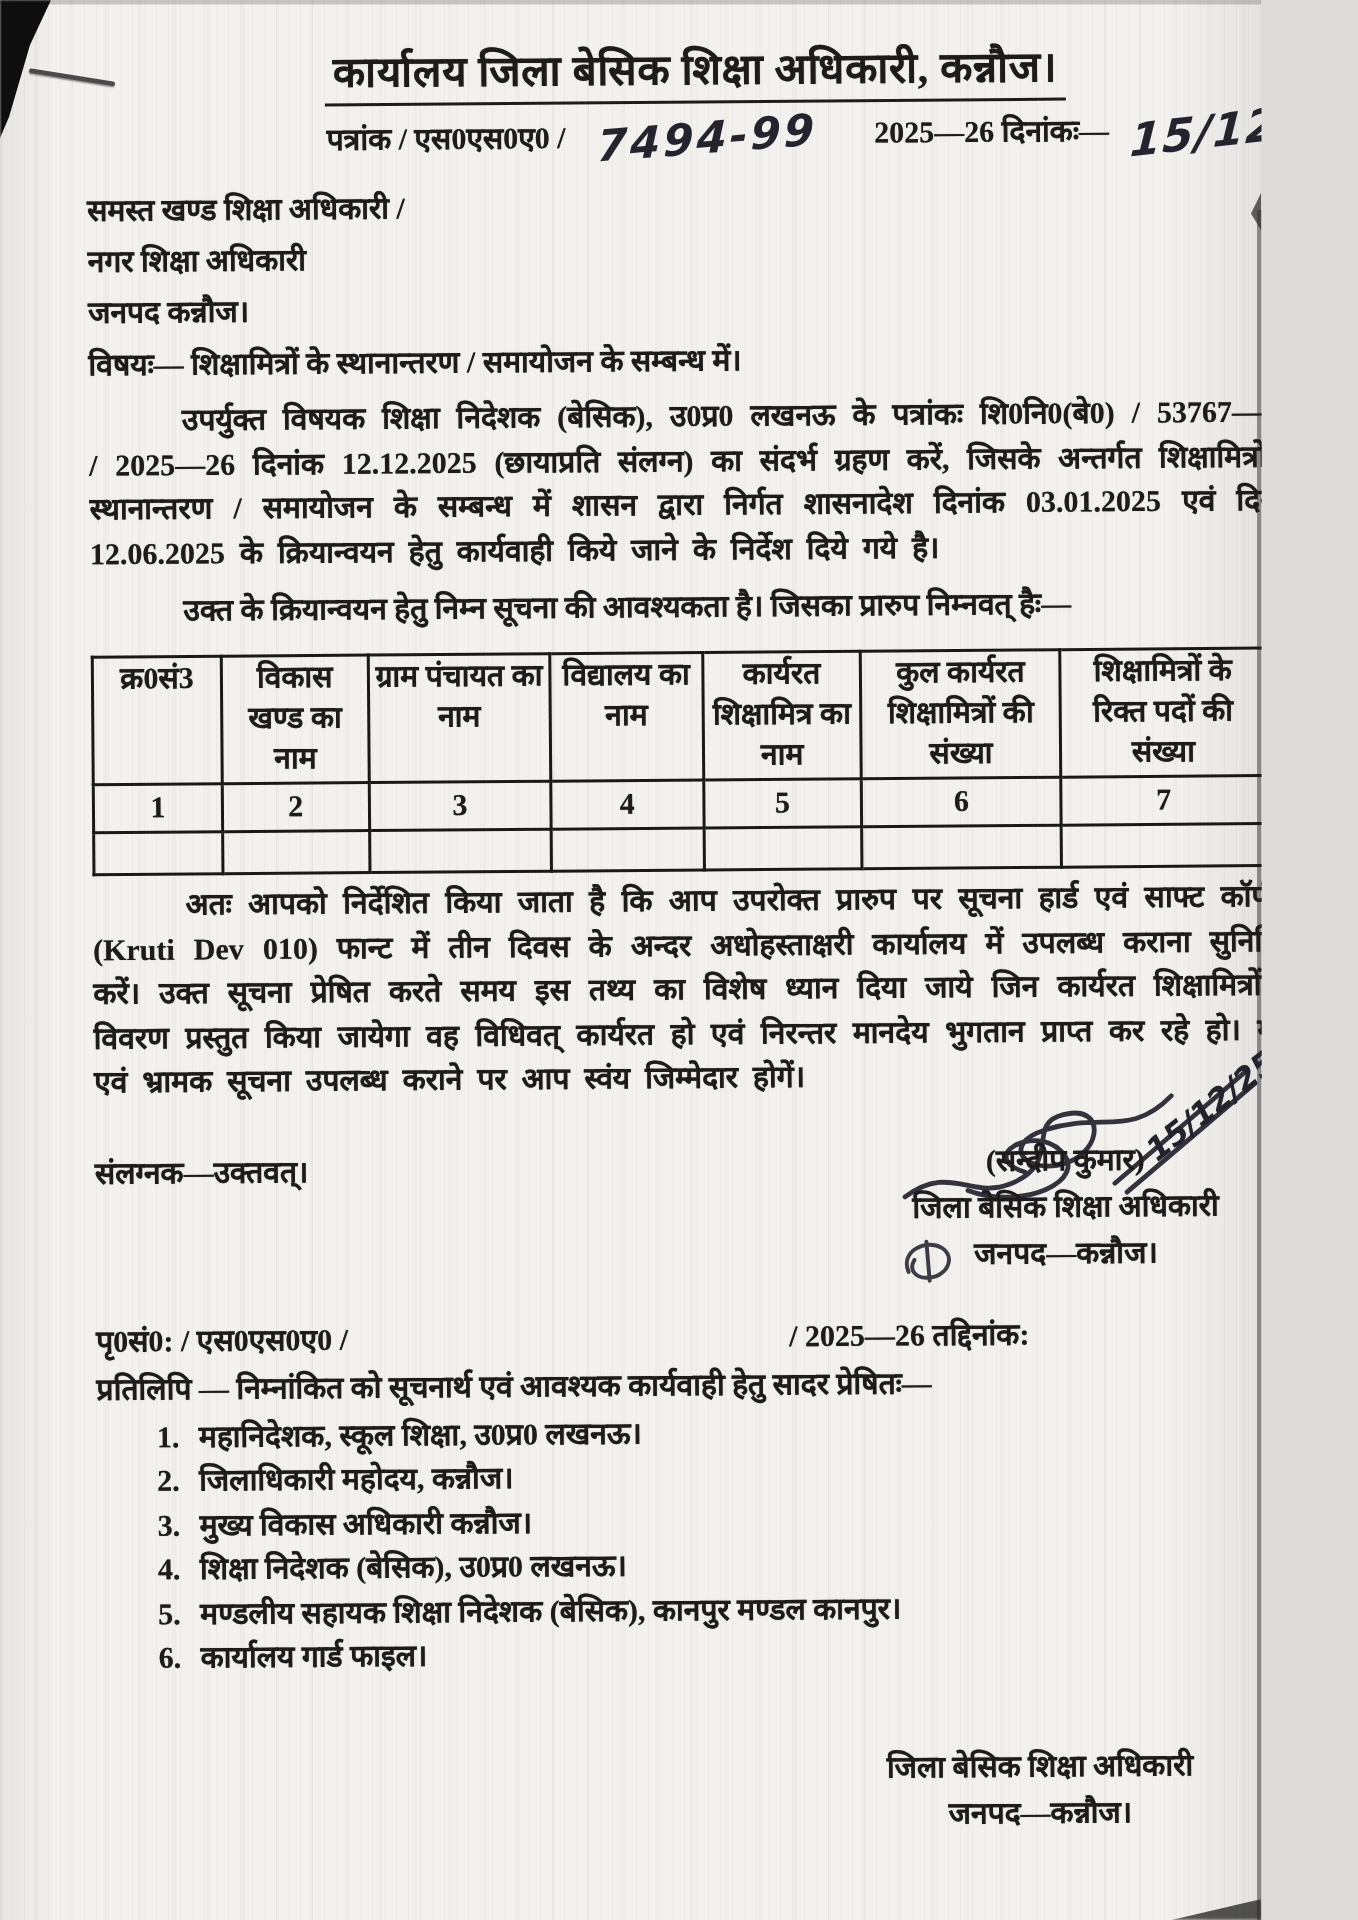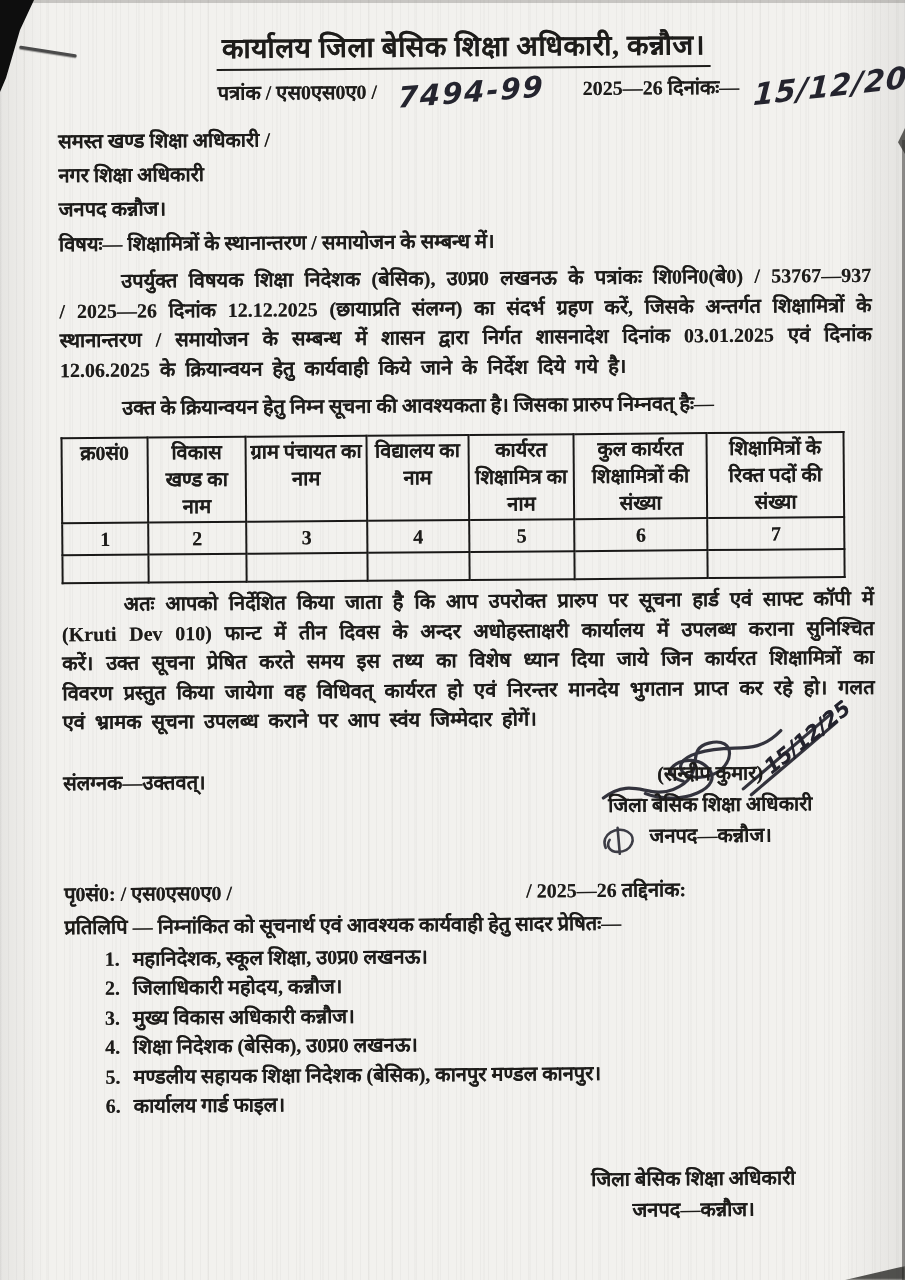--- a/index.html
+++ b/index.html
@@ -2,21 +2,21 @@
 <html><head>
 <meta charset="utf-8">
 <style>
   html,body{margin:0;padding:0;}
   body{
     width:905px;height:1280px;
     background:#dedcd8;
     font-family:"Liberation Serif","DejaVu Sans",serif;
   }
   .page{
-    position:relative;width:905px;height:1280px;overflow:hidden;
+    position:relative;width:841px;height:1280px;overflow:hidden;
     background:
       linear-gradient(90deg, rgba(0,0,0,.05), rgba(0,0,0,0) 5%, rgba(0,0,0,0) 93%, rgba(0,0,0,.06)),
       repeating-linear-gradient(90deg, rgba(110,108,102,.05) 0 1px, rgba(0,0,0,0) 1px 8px),
       repeating-linear-gradient(90deg, rgba(90,88,84,.03) 0 2px, rgba(0,0,0,0) 2px 23px),
       #f2f1ee;
     color:#1d1c1a;
   }
   .content{
     position:absolute;left:62px;top:26px;width:812px;
     transform:rotate(-0.45deg);
@@ -135,21 +135,21 @@
         <col style="width:11%">
           <col style="width:12.5%">
           <col style="width:15.5%">
         <col style="width:13%">
           <col style="width:13.5%">
           <col style="width:17%">
           <col style="width:17.5%">
       </colgroup>
       <tbody>
           <tr>
-        <th>क्र0सं0</th>
+        <th>क्र0सं3</th>
         <th>विकास खण्ड का नाम</th>
         <th>ग्राम पंचायत का नाम</th>
         <th>विद्यालय का नाम</th>
         <th>कार्यरत शिक्षामित्र का नाम</th>
         <th>कुल कार्यरत शिक्षामित्रों की संख्या</th>
         <th>शिक्षामित्रों के रिक्त पदों की संख्या</th>
       </tr>
       <tr>
         <td class="numcell">1</td>
         <td class="numcell">2</td>

